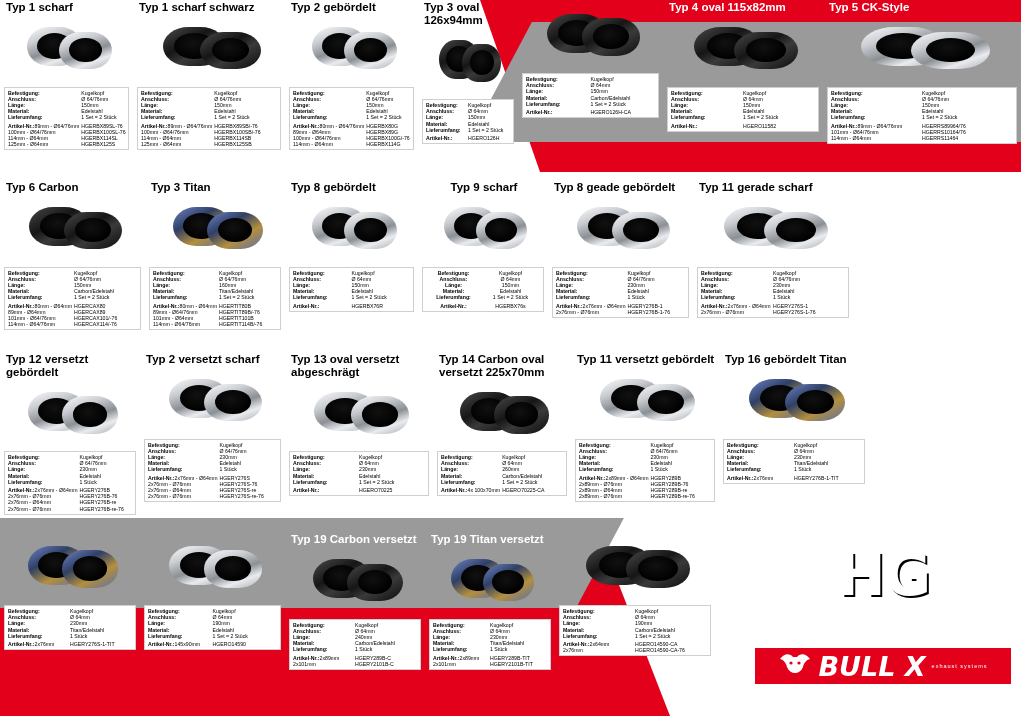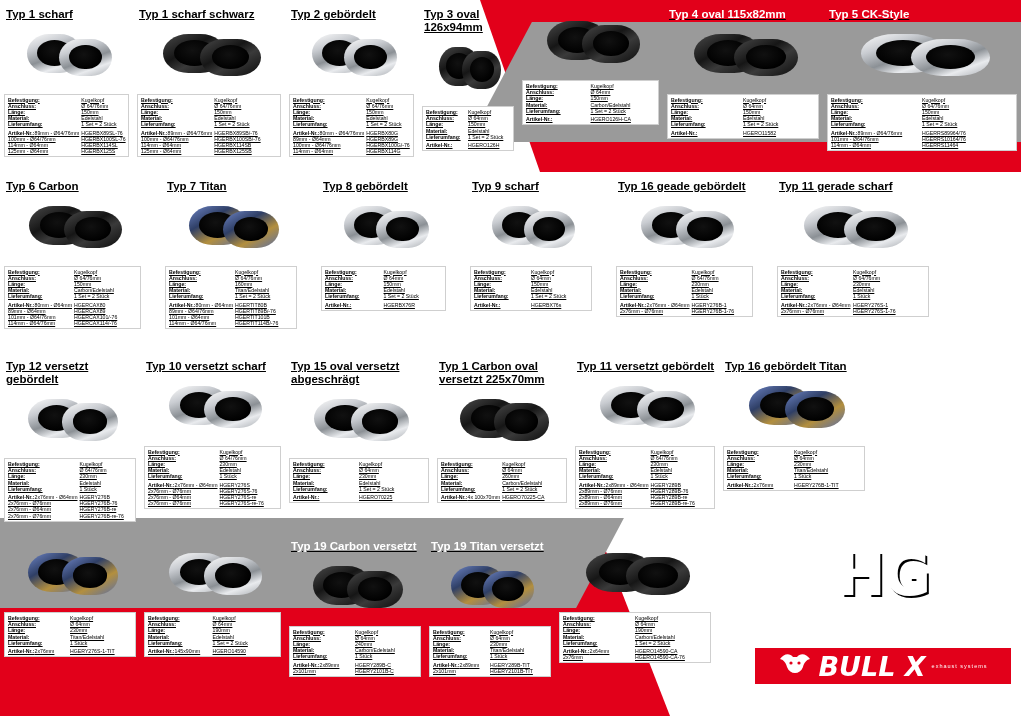--- a/index.html
+++ b/index.html
@@ -39,21 +39,21 @@
     position:absolute; bottom:108px; left:-40px; width:640px; height:90px;
     background:#9a9a9a; transform:skewX(-28deg);
   }
   .bg .white-mid {
     position:absolute; left:0; top:172px; width:1021px; height:360px; background:#fff;
   }
 
   
   .sheet { position:relative; z-index:2; width:1021px; height:716px; }
   .row { display:flex; width:1021px; }
-  .cell { position:relative; padding:8px 4px 0 4px;text-decoration:underline; }
+  .cell { position:relative; padding:1px 4px 0 4px; }
   .cell .title {
     font-size:11.5px; font-weight:bold; line-height:12.5px;
     color:#000; margin:0 0 1px 2px;
   }
   .cell.ondark .title { color:#ffffff; }
   .photo {
     height:72px; position:relative; overflow:hidden;
   }
   .spec {
     background:#ffffff; border:1px solid #cfcfcf;
@@ -463,21 +463,21 @@
                 </tr>
                 <tr class="artrow">
                   <td>114mm - Ø64mm</td>
                   <td>HGERRS11464</td>
                 </tr>
               </tbody>
             </table>
     </div>
         </div>
       </div>
-      <div class="row" style="position: absolute; top: 172px; left: 0px; height: 180px; gap: 16px;">
+      <div class="row" style="position: absolute; top: 180px; left: 0px; height: 180px;">
         <div class="cell" style="width: 145px;">
           <div class="title">Typ 6 Carbon</div>
        <div class="photo">
             <div class="tipwrap">
     <div class="tip carbon" style="left:18%;top:18%;width:44%;height:54%;"></div>
     <div class="inner" style="left:26%;top:26%;width:28%;height:36%;"></div>
     <div class="tip carbon" style="left:44%;top:24%;width:42%;height:52%;"></div>
     <div class="inner" style="left:52%;top:32%;width:26%;height:34%;"></div>
   </div>
           </div>
@@ -521,21 +521,21 @@
                 </tr>
                 <tr class="artrow">
                   <td>114mm - Ø64/76mm</td>
                   <td>HGERCAX114/-76</td>
                 </tr>
               </tbody>
             </table>
     </div>
         </div>
         <div class="cell" style="width: 140px;">
-          <div class="title">Typ 7 Titan</div>
+          <div class="title">Typ 3 Titan</div>
        <div class="photo">
             <div class="tipwrap">
     <div class="tip titan" style="left:18%;top:18%;width:44%;height:54%;"></div>
     <div class="inner" style="left:26%;top:26%;width:28%;height:36%;"></div>
     <div class="tip titan" style="left:44%;top:24%;width:42%;height:52%;"></div>
     <div class="inner" style="left:52%;top:32%;width:26%;height:34%;"></div>
   </div>
           </div>
        <div class="spec">
       <table>
@@ -620,21 +620,21 @@
                   <td colspan="2" class="sep"></td>
                 </tr>
                 <tr class="artrow">
                   <td><span class="artnr">Artikel-Nr.:</span></td>
                   <td>HGERBX76R</td>
                 </tr>
               </tbody>
             </table>
     </div>
         </div>
-        <div class="cell" style="width: 130px;">
+        <div class="cell" style="width: 130px; text-align: center;">
           <div class="title">Typ 9 scharf</div>
        <div class="photo">
             <div class="tipwrap">
     <div class="tip chrome" style="left:18%;top:18%;width:44%;height:54%;"></div>
     <div class="inner" style="left:26%;top:26%;width:28%;height:36%;"></div>
     <div class="tip chrome" style="left:44%;top:24%;width:42%;height:52%;"></div>
     <div class="inner" style="left:52%;top:32%;width:26%;height:34%;"></div>
   </div>
           </div>
        <div class="spec">
@@ -665,21 +665,21 @@
                 </tr>
                 <tr class="artrow">
                   <td><span class="artnr">Artikel-Nr.:</span></td>
                   <td>HGERBX76s</td>
                 </tr>
               </tbody>
             </table>
     </div>
         </div>
         <div class="cell" style="width: 145px;">
-          <div class="title">Typ 16 geade gebördelt</div>
+          <div class="title">Typ 8 geade gebördelt</div>
        <div class="photo">
             <div class="tipwrap">
     <div class="tip chrome" style="left:18%;top:18%;width:44%;height:54%;"></div>
     <div class="inner" style="left:26%;top:26%;width:28%;height:36%;"></div>
     <div class="tip chrome" style="left:44%;top:24%;width:42%;height:52%;"></div>
     <div class="inner" style="left:52%;top:32%;width:26%;height:34%;"></div>
   </div>
           </div>
        <div class="spec">
       <table>
@@ -819,21 +819,21 @@
                 </tr>
                 <tr class="artrow">
                   <td>2x76mm - Ø76mm</td>
                   <td>HGERY276B-re-76</td>
                 </tr>
               </tbody>
             </table>
     </div>
         </div>
         <div class="cell" style="width: 145px;">
-          <div class="title">Typ 10 versetzt scharf</div>
+          <div class="title">Typ 2 versetzt scharf</div>
        <div class="photo">
             <div class="tipwrap">
     <div class="tip chrome" style="left:18%;top:18%;width:44%;height:54%;"></div>
     <div class="inner" style="left:26%;top:26%;width:28%;height:36%;"></div>
     <div class="tip chrome" style="left:44%;top:24%;width:42%;height:52%;"></div>
     <div class="inner" style="left:52%;top:32%;width:26%;height:34%;"></div>
   </div>
           </div>
        <div class="spec">
       <table>
@@ -875,21 +875,21 @@
                 </tr>
                 <tr class="artrow">
                   <td>2x76mm - Ø76mm</td>
                   <td>HGERY276S-re-76</td>
                 </tr>
               </tbody>
             </table>
     </div>
         </div>
         <div class="cell" style="width: 148px;">
-          <div class="title">Typ 15 oval versetzt abgeschrägt</div>
+          <div class="title">Typ 13 oval versetzt abgeschrägt</div>
        <div class="photo">
             <div class="tipwrap">
     <div class="tip chrome" style="left:18%;top:18%;width:44%;height:54%;"></div>
     <div class="inner" style="left:26%;top:26%;width:28%;height:36%;"></div>
     <div class="tip chrome" style="left:44%;top:24%;width:42%;height:52%;"></div>
     <div class="inner" style="left:52%;top:32%;width:26%;height:34%;"></div>
   </div>
           </div>
        <div class="spec">
       <table>
@@ -919,21 +919,21 @@
                 </tr>
                 <tr class="artrow">
                   <td><span class="artnr">Artikel-Nr.:</span></td>
                   <td>HGERO70225</td>
                 </tr>
               </tbody>
             </table>
     </div>
         </div>
         <div class="cell" style="width: 138px;">
-          <div class="title">Typ 1 Carbon oval versetzt 225x70mm</div>
+          <div class="title">Typ 14 Carbon oval versetzt 225x70mm</div>
        <div class="photo">
             <div class="tipwrap">
     <div class="tip carbon" style="left:18%;top:18%;width:44%;height:54%;"></div>
     <div class="inner" style="left:26%;top:26%;width:28%;height:36%;"></div>
     <div class="tip carbon" style="left:44%;top:24%;width:42%;height:52%;"></div>
     <div class="inner" style="left:52%;top:32%;width:26%;height:34%;"></div>
   </div>
           </div>
        <div class="spec">
       <table>

